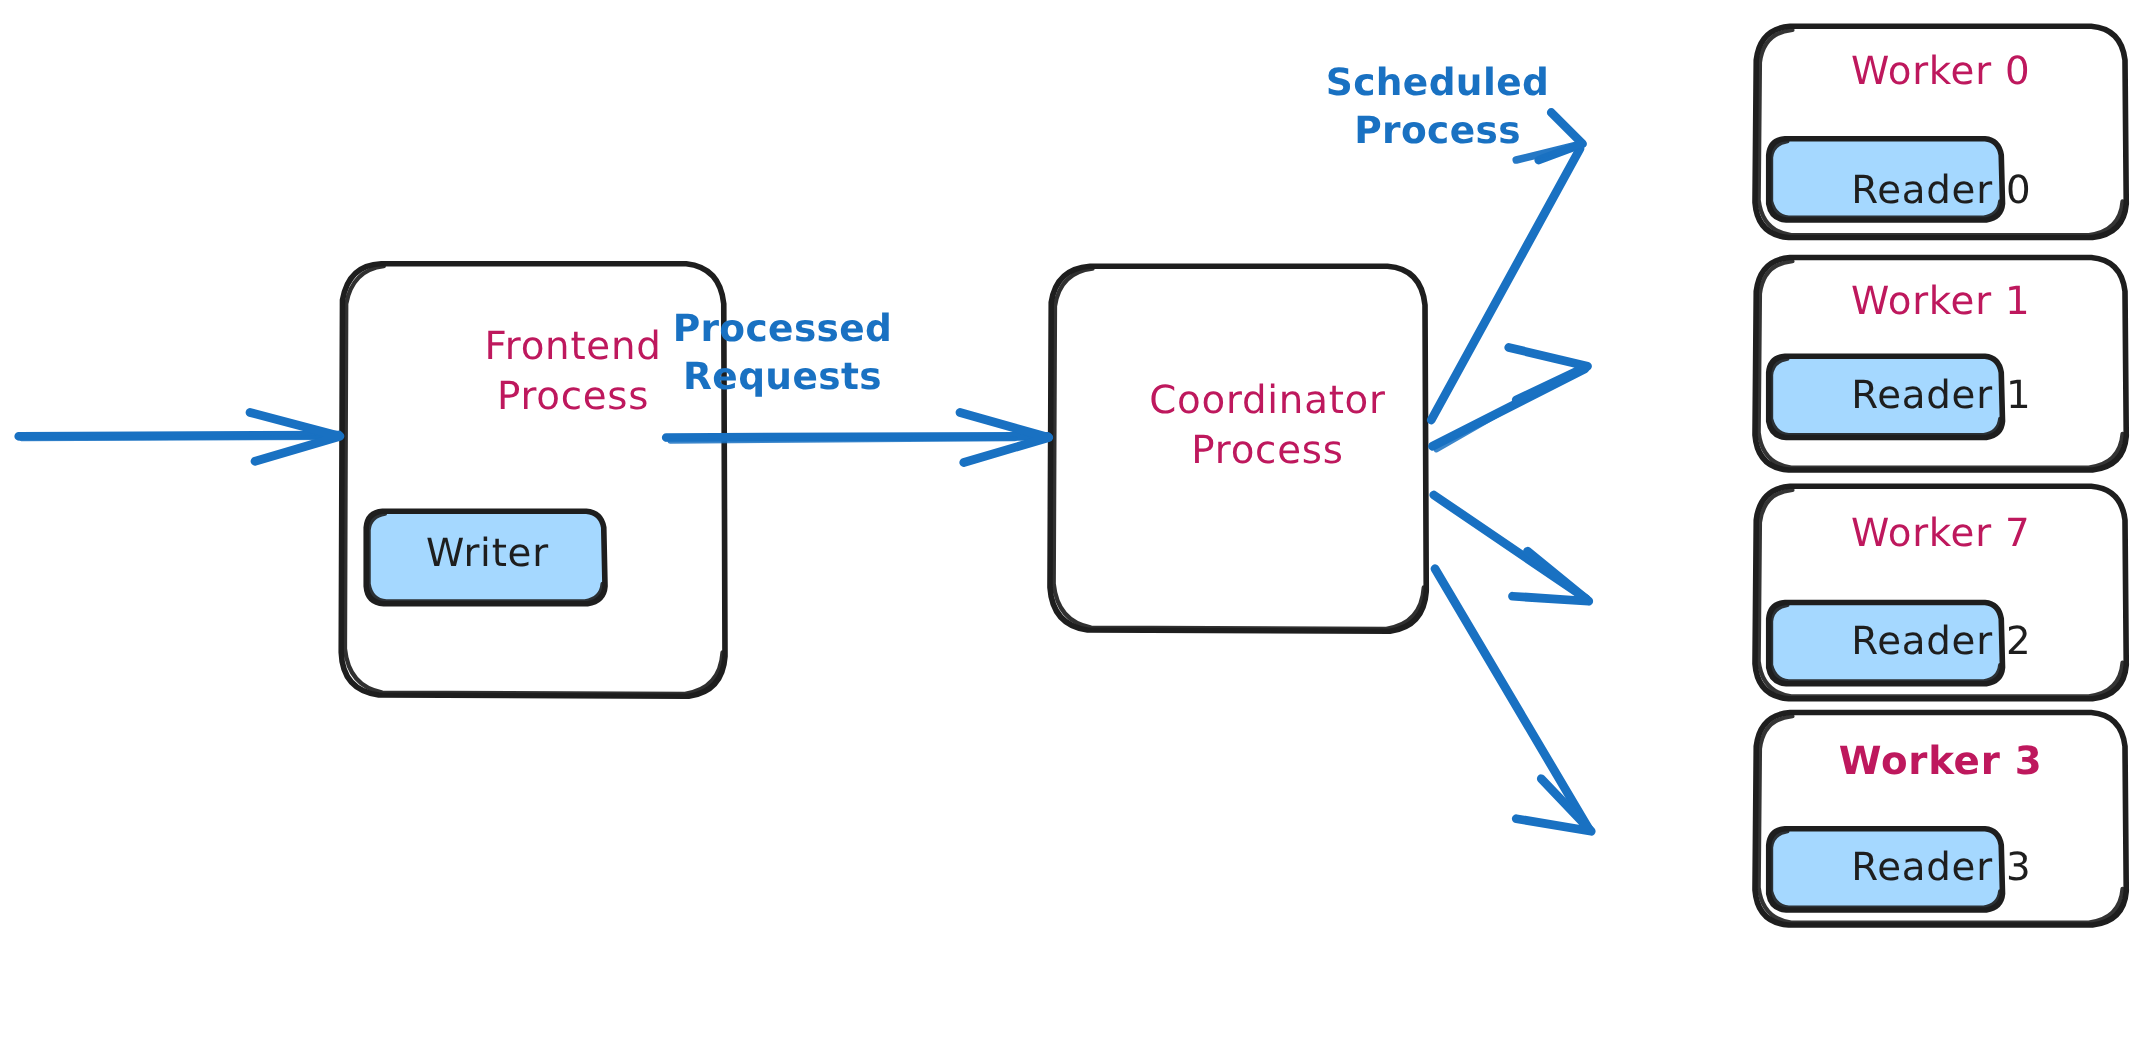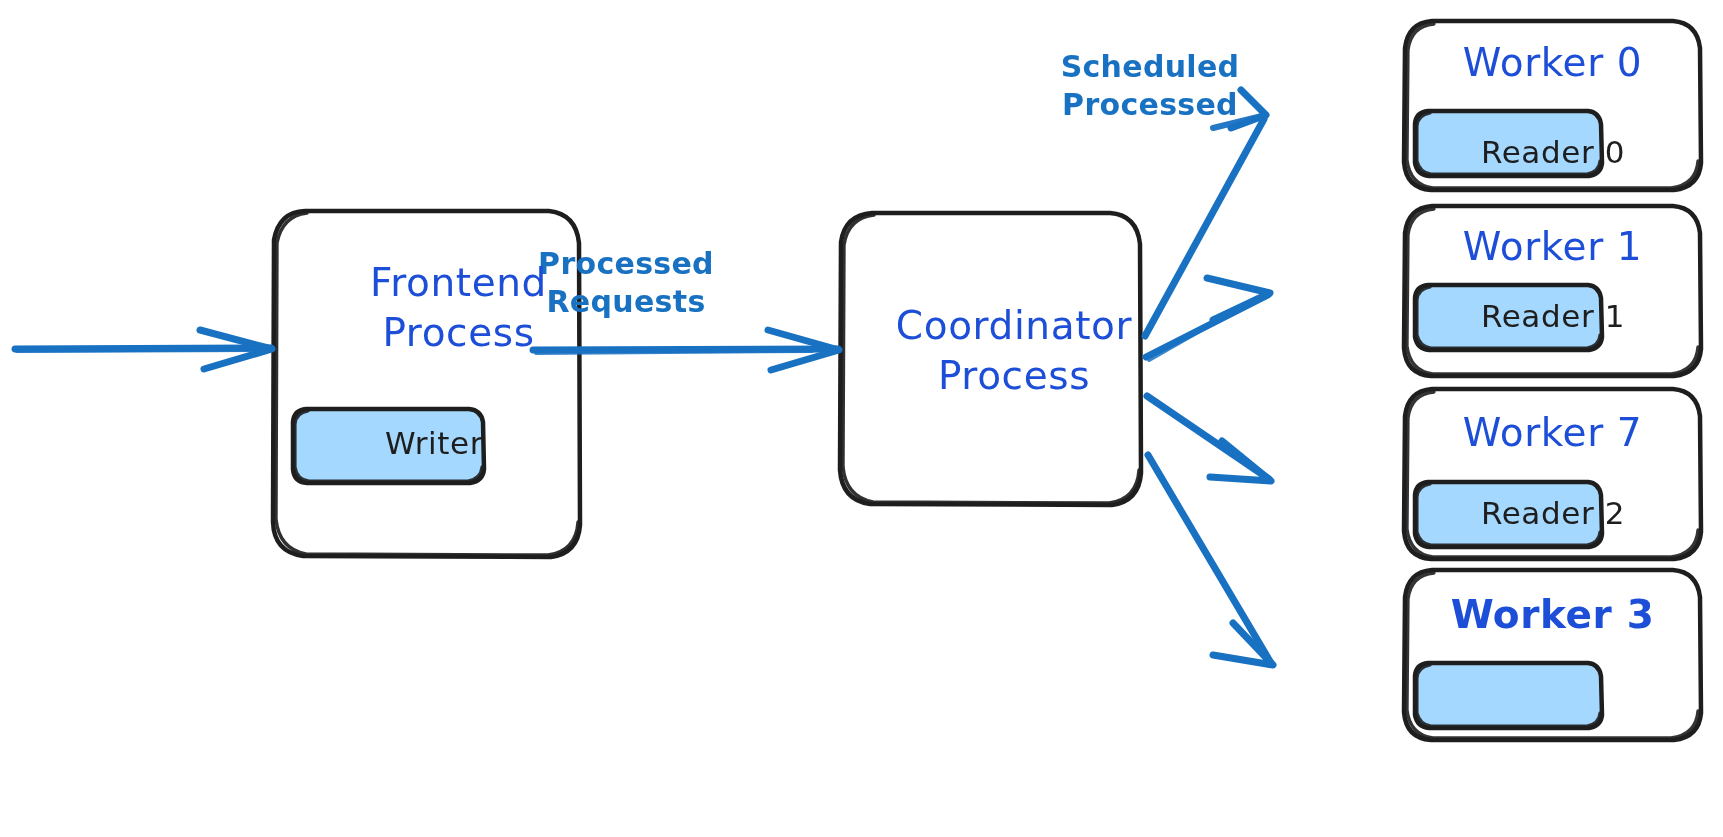--- a/index.html
+++ b/index.html
@@ -29,43 +29,43 @@
   }
   .node-label,
   .edge-label {
     position: absolute;
     text-align: center;
     white-space: pre-line;
     pointer-events: none;
     line-height: 1.28;
   }
   .node-label {
-    color: #1d4ed8;
+    color: #be185d;
     font-family: "DejaVu Sans", sans-serif;
-    font-size: 39px;
+    font-size: 31px;
     letter-spacing: 0.6px;
   }
   .inner-label {
     color: #1e1e1e;
     font-size: 31px;
     letter-spacing: 0.6px;
   }
   .edge-label {
     color: #1971c2;
     font-family: "DejaVu Sans", sans-serif;
     font-size: 30px;
     font-weight: 600;
     letter-spacing: 0.3px;
   }
   .lbl-user-inputs   { left: 22px;   top: 247px;  width: 190px; }
   .lbl-processed     { left: 511px;  top: 245px;  width: 230px; }
   .lbl-scheduled     { left: 1030px; top: 48px;   width: 240px; }
   .lbl-frontend      { left: 273px;  top: 258px;  width: 307px; padding-left: 32px; }
   .lbl-coordinator   { left: 840px;  top: 301px;  width: 300px; padding-left: 24px; }
-  .lbl-writer        { left: 295px;  top: 424px;  width: 190px; padding-left: 44px; }
+  .lbl-writer        { left: 295px;  top: 424px;  width: 190px; }
   .lbl-worker0       { left: 1405px; top: 38px;   width: 295px; }
   .lbl-reader0       { left: 1428px; top: 122px;  width: 250px; margin-top: 11px; }
   .lbl-worker1       { left: 1405px; top: 222px;  width: 295px; }
   .lbl-reader1       { left: 1428px; top: 297px;  width: 250px; }
   .lbl-worker2       { left: 1405px; top: 408px;  width: 295px; }
   .lbl-reader2       { left: 1428px; top: 494px;  width: 250px; }
   .lbl-worker3       { left: 1405px; top: 590px;  width: 295px; font-weight: bold; }
   .lbl-reader3       { left: 1428px; top: 675px;  width: 250px; }
 </style>
 </head>
@@ -163,34 +163,35 @@
     <g>
       <path d="M1213 128 L1266 115" fill="none" stroke="#1971c2" stroke-width="6" stroke-linecap="round" opacity="0.95"></path>
     </g>
   </svg>
 
 
   <div class="edge-label lbl-processed">Processed
 Requests</div>
 
   <div class="edge-label lbl-scheduled">Scheduled
-Processed</div>
+Process</div>
 
   <div class="node-label lbl-frontend">Frontend
 Process</div>
 
   <div class="node-label inner-label lbl-writer">Writer</div>
 
   <div class="node-label lbl-coordinator">Coordinator
 Process</div>
 
   <div class="node-label lbl-worker0">Worker 0</div>
   <div class="node-label inner-label lbl-reader0">Reader 0</div>
 
   <div class="node-label lbl-worker1">Worker 1</div>
   <div class="node-label inner-label lbl-reader1">Reader 1</div>
 
   <div class="node-label lbl-worker2">Worker 7</div>
   <div class="node-label inner-label lbl-reader2">Reader 2</div>
 
   <div class="node-label lbl-worker3">Worker 3</div>
+  <div class="node-label inner-label lbl-reader3">Reader 3</div>
 
 </div>
 
 </body></html>

